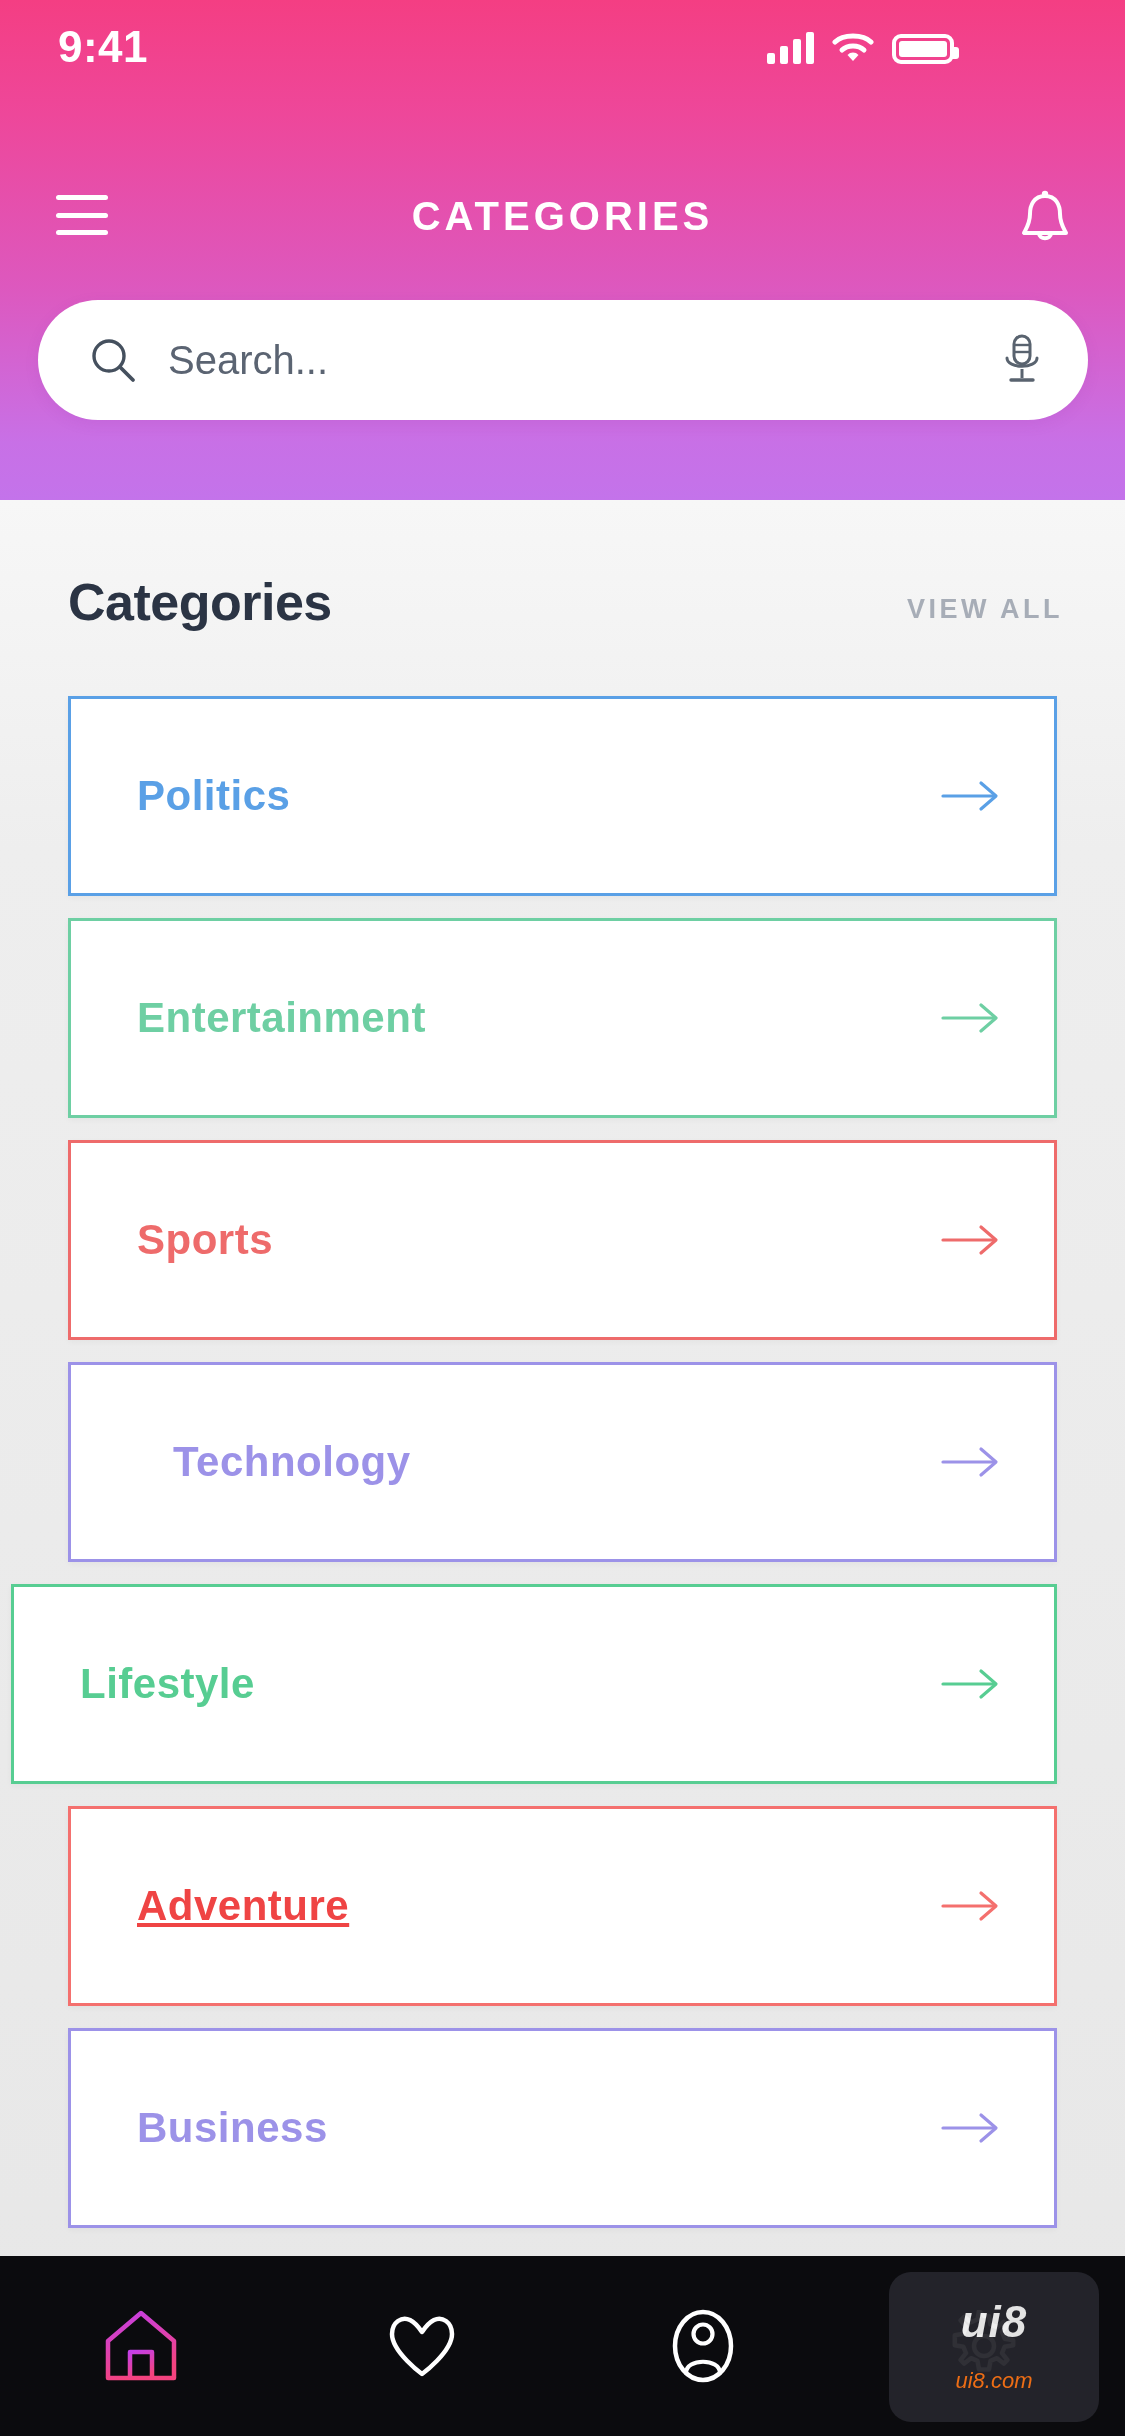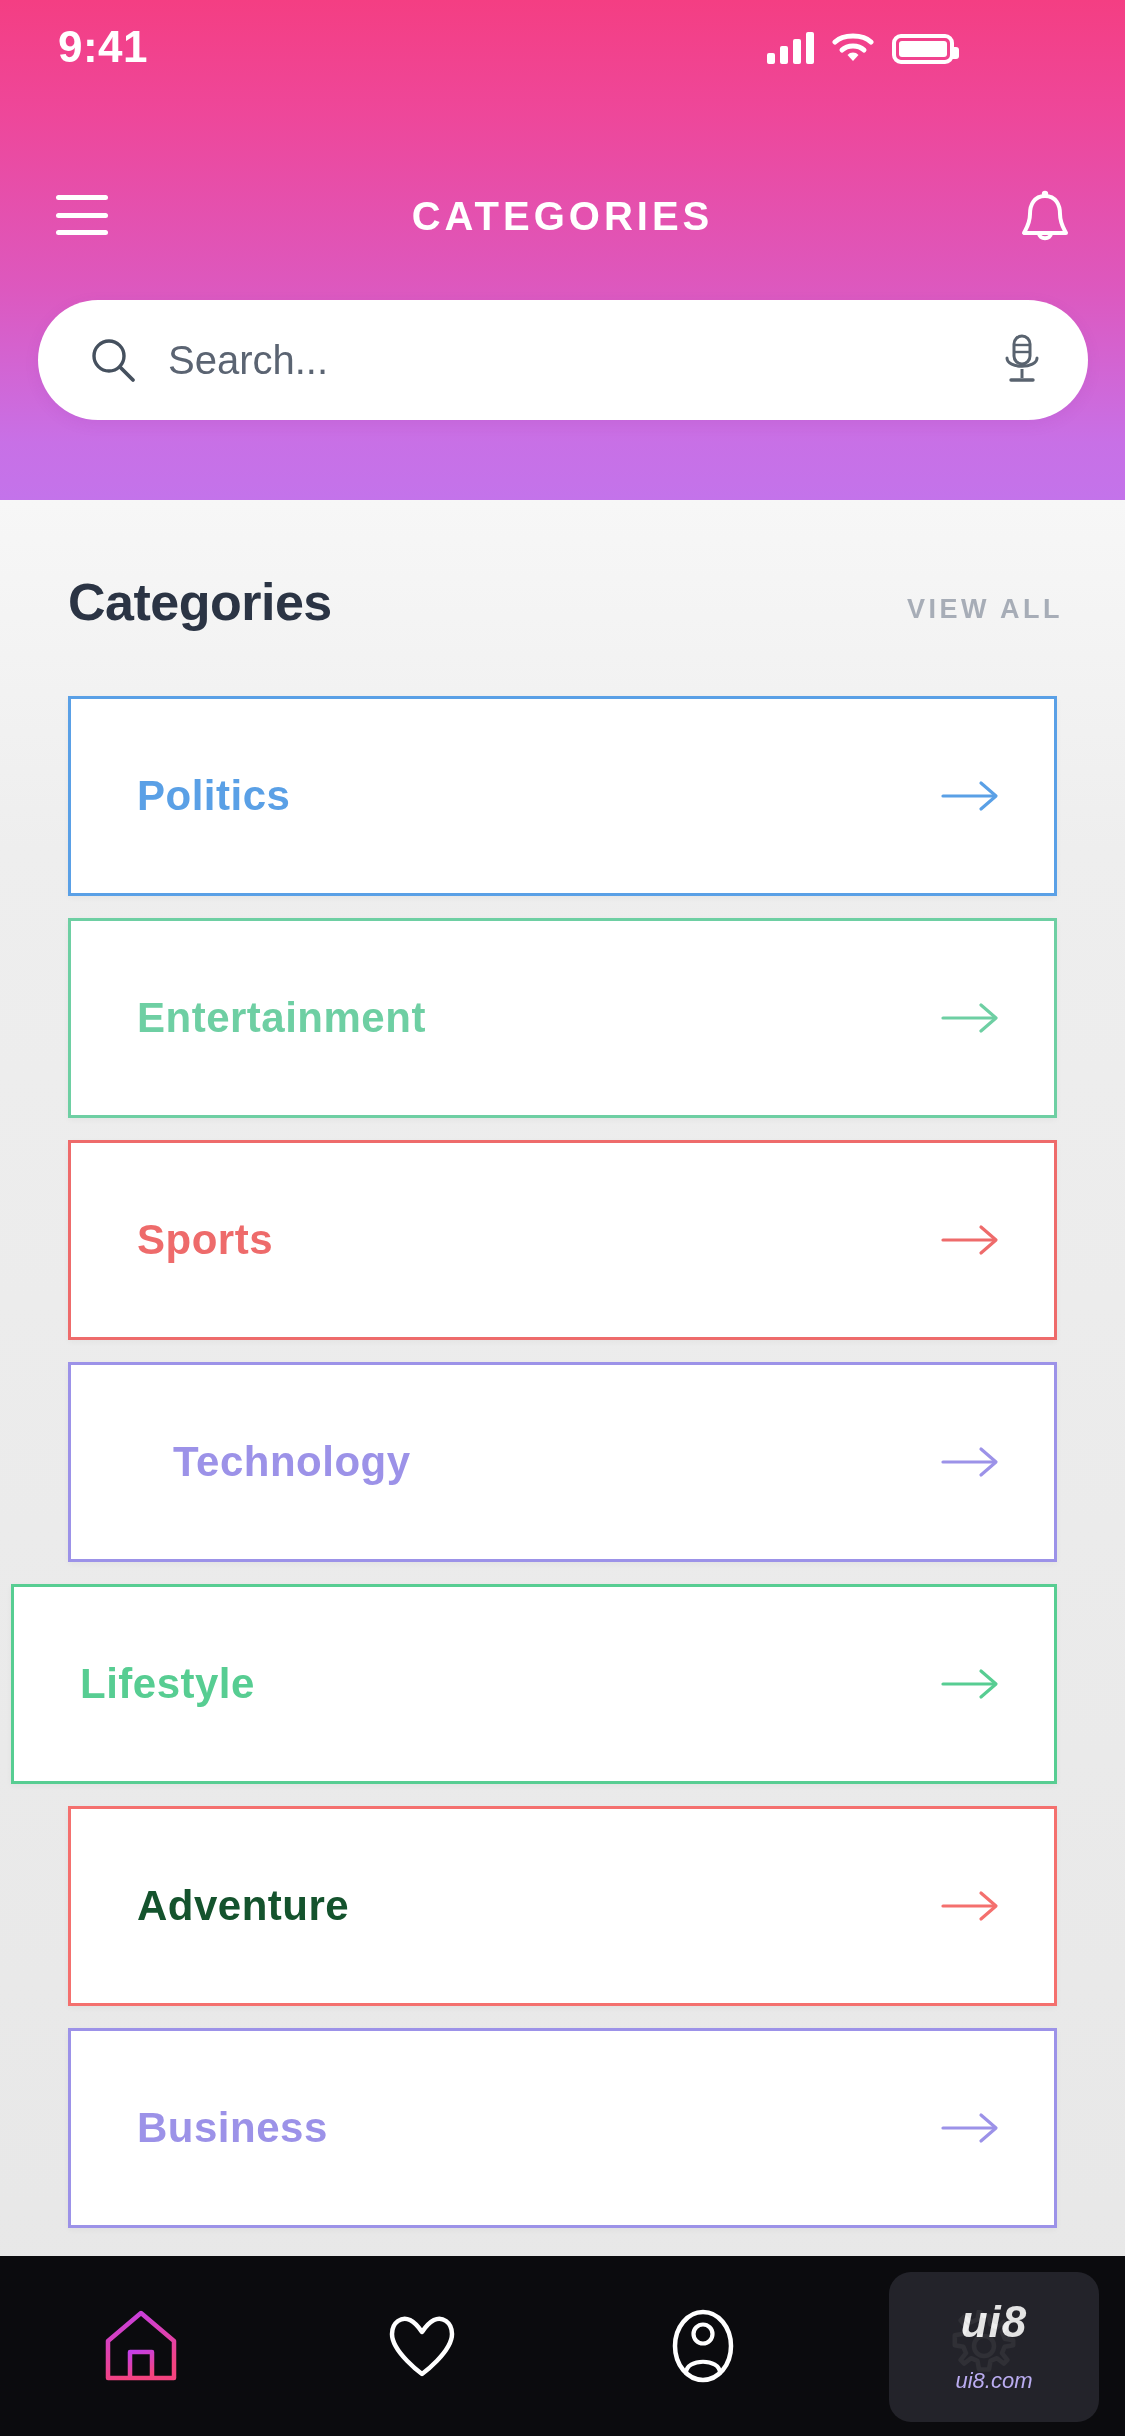--- a/index.html
+++ b/index.html
@@ -118,21 +118,21 @@
   }
   .navitem svg { display:block; }
   .watermark {
     position:absolute; right:26px; bottom:14px; width:210px; height:150px;
     background:#25252c; border-radius:22px;
     display:flex; flex-direction:column; align-items:center; justify-content:center;
     opacity:0.95;
     font-style:italic;
   }
   .wm-top { font-size:44px; font-weight:700; color:#efefef; letter-spacing:1px; line-height:1; }
-  .wm-bot { font-size:22px; color:#c4b5fd; margin-top:24px; }
+  .wm-bot { font-size:22px; color:#f97316; margin-top:24px; }
 </style>
 </head>
 <body>
 
 <div class="header">
 
   <div class="statusbar">
     <div class="status-time">9:41</div>
     <div class="status-right">
       <div class="sig">
@@ -228,21 +228,21 @@
           </svg></span>
       </div>
       <div class="card" style="border-color: rgb(87, 205, 146); margin-left: 11px;">
         <div class="card-label" style="color: rgb(87, 205, 146);">Lifestyle</div>
         <span class="card-arrow"><svg width="62" height="34" viewBox="0 0 62 34">
             <line x1="3" y1="17" x2="55" y2="17" stroke="#57CD92" stroke-width="3.2" stroke-linecap="round"></line>
             <polyline points="41,4 56,17 41,30" fill="none" stroke="#57CD92" stroke-width="3.2" stroke-linecap="round" stroke-linejoin="round"></polyline>
           </svg></span>
       </div>
       <div class="card" style="border-color: rgb(244, 112, 110);">
-        <div class="card-label" style="color: #14532d;">Adventure</div>
+        <div class="card-label" style="color: #ef4444; text-decoration: underline;">Adventure</div>
         <span class="card-arrow"><svg width="62" height="34" viewBox="0 0 62 34">
             <line x1="3" y1="17" x2="55" y2="17" stroke="#F4706E" stroke-width="3.2" stroke-linecap="round"></line>
             <polyline points="41,4 56,17 41,30" fill="none" stroke="#F4706E" stroke-width="3.2" stroke-linecap="round" stroke-linejoin="round"></polyline>
           </svg></span>
       </div>
       <div class="card" style="border-color: rgb(156, 146, 232);">
         <div class="card-label" style="color: rgb(156, 146, 232);">Business</div>
         <span class="card-arrow"><svg width="62" height="34" viewBox="0 0 62 34">
             <line x1="3" y1="17" x2="55" y2="17" stroke="#9C92E8" stroke-width="3.2" stroke-linecap="round"></line>
             <polyline points="41,4 56,17 41,30" fill="none" stroke="#9C92E8" stroke-width="3.2" stroke-linecap="round" stroke-linejoin="round"></polyline>

